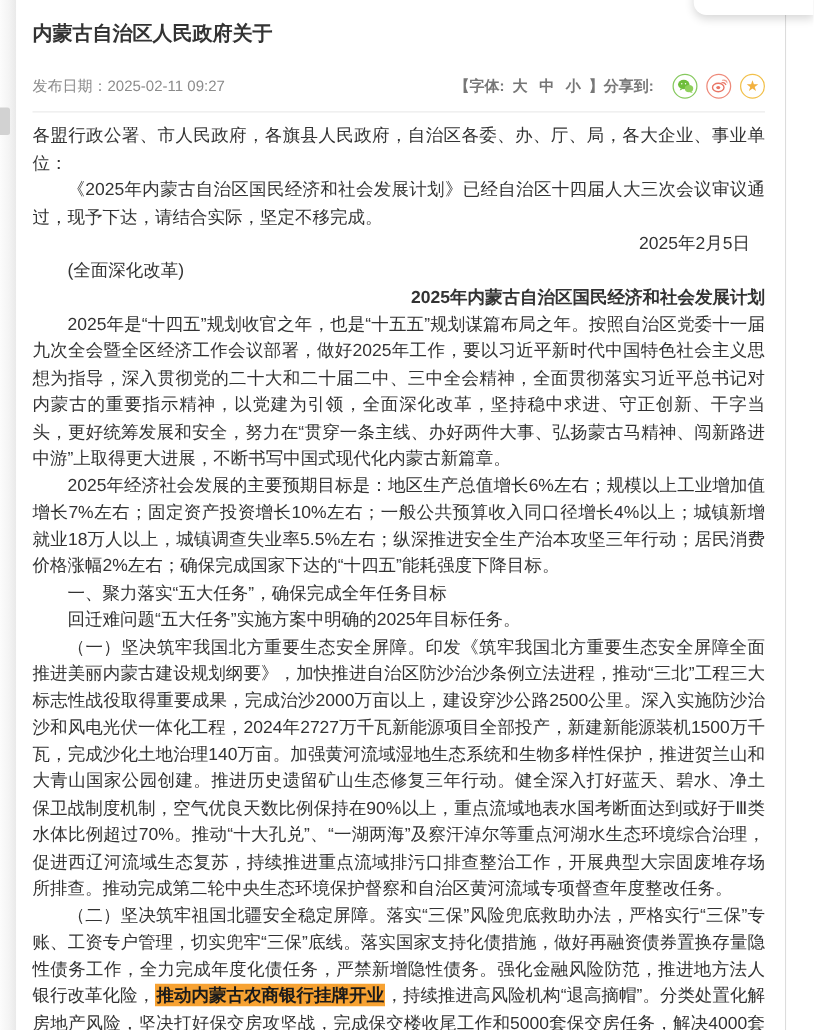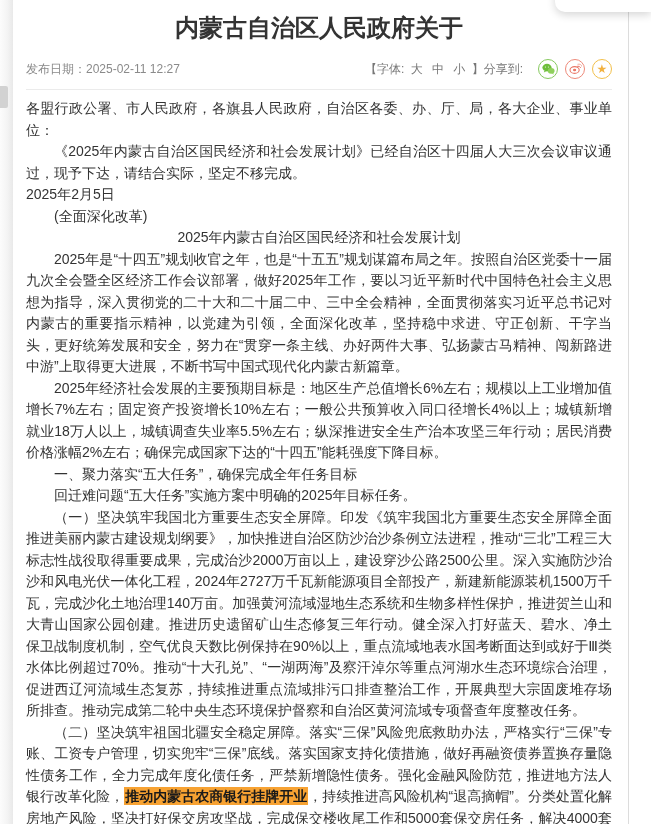--- a/index.html
+++ b/index.html
@@ -34,54 +34,53 @@
   }
 
   .content {
     position: absolute; left: 13px; top: 0; width: 615px; min-height: 824px;
     background: #ffffff; box-sizing: border-box;
     padding: 0 16px 0 13px;
   }
 
   .page-title {
     margin-top: 12px;
-    text-align: center;
-    font-size: 24px; font-weight: bold; color: #333;
+    font-size: 16px; font-weight: bold; color: #333;
     line-height: 31px;
   }
 
   .meta-row {
     margin-top: 15px;
     display: flex; justify-content: space-between; align-items: center;
     font-size: 12px; color: #8a8a8a;
     height: 22px;
   }
   .meta-left { color: #8a8a8a; }
-  .meta-right { display: flex; align-items: center; color: #777; }
+  .meta-right { display: flex; align-items: center; color: #777; font-weight: bold; }
   .font-size-ctl { color: #777; }
   .font-size-opt { cursor: pointer; margin: 0 3px; }
   .share-label { margin-right: 8px; }
   .share-icon { width: 20px; height: 20px; border-radius: 50%; margin-left: 7px; display: inline-flex;
                 align-items: center; justify-content: center; box-sizing: border-box; cursor: pointer; background:#fff; }
   .icon-wechat { border: 1px solid #86c95e; }
   .icon-weibo  { border: 1px solid #ee8a7a; }
   .icon-star   { border: 1px solid #f2c04b; color: #f2b13f; font-size: 12px; line-height: 1; }
 
   .divider { margin-top: 9px; border-bottom: 1px solid #ebebeb; height: 0; }
 
   .doc {
     margin-top: 8px;
     font-size: 14px; color: #333;
     line-height: 21.5px;
     text-align: justify;
   }
   .doc p { margin: 0; }
   .indent { text-indent: 2em; }
-  .date-line { margin-top: 21px; text-align: left; padding-right: 12px; }
-  .doc-subtitle { margin-top: 21px; text-align: center; font-weight: normal; }
+  .date-line { margin-top: 21px; text-align: right; padding-right: 12px; }
+  .doc-subtitle { margin-top: 21px; text-align: right; font-weight: bold; }
   .para-overview { margin-top: 43px; }
   .section-heading { font-weight: normal; }
   .hl { background: #f7a232; font-weight: bold; color: #1a1a1a; padding: 1px 1px; }
 </style>
 </head>
 <body>
 
 <div class="viewport">
 
   <div class="left-gutter"></div>
@@ -92,21 +91,21 @@
   <div class="right-gutter"></div>
 
   <div class="content">
 
     <div class="page-title">
       <div>内蒙古自治区人民政府关于</div>
     </div>
 
     <div class="meta-row">
       <div class="meta-left">
-        <span>发布日期：</span><span>2025-02-11 12:27</span>
+        <span>发布日期：</span><span>2025-02-11 09:27</span>
       </div>
       <div class="meta-right">
         <span class="font-size-ctl">
           <span>【字体:</span>
           <span class="font-size-opt">大</span>
           <span class="font-size-opt">中</span>
           <span class="font-size-opt">小</span>
           <span>】</span>
         </span>
         <span class="share-label">分享到:</span>

